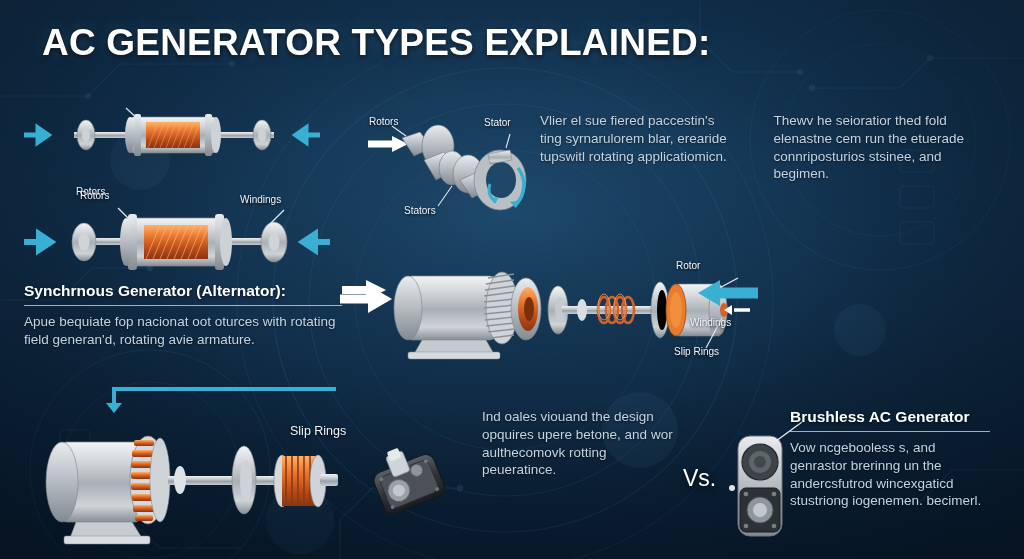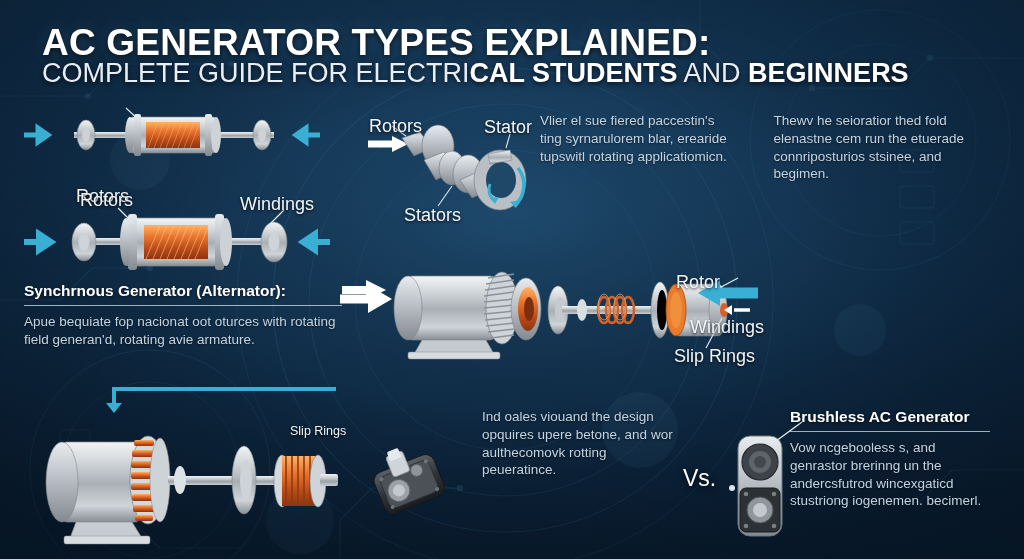--- a/index.html
+++ b/index.html
@@ -55,21 +55,21 @@
   .two-col { display: flex; gap: 35px; }
   .two-col .col { flex: 1; }
 
   .vs {
     position: absolute; left: 683px; top: 465px;
     font-size: 23px; font-weight: normal; color: #fff;
     text-shadow: 0 2px 6px rgba(0,0,0,.8);
   }
   
   .lbl {
-    position: absolute; font-size: 18px; color: #f0f6fb;
+    position: absolute; font-size: 10px; color: #f0f6fb;
     text-shadow: 0 1px 3px rgba(0,0,0,.85);
     white-space: nowrap;
   }
   
   .arrow { position: absolute; }
   svg { display:block; overflow: visible; }
   .machine { position: absolute; }
 </style>
 </head>
 <body>
@@ -168,21 +168,20 @@
     <g fill="#4f8ab5" fill-opacity=".10">
       <circle cx="140" cy="160" r="30"></circle>
         <circle cx="640" cy="430" r="38"></circle>
       <circle cx="860" cy="330" r="26"></circle>
         <circle cx="300" cy="520" r="34"></circle>
     </g>
   </svg>
   <div class="vignette"></div>
 
   <div class="title-main">AC GENERATOR TYPES EXPLAINED:</div>
-  <div class="title-sub"><span class="lite">COMPLETE GUIDE FOR ELECTRI</span><span class="bold">CAL STUDENTS</span><span class="lite"> AND </span><span class="bold">BEGINNERS</span></div>
 
   <svg class="machine" style="left:22px; top:104px;" width="300" height="62" viewBox="0 0 300 62">
 
     <path d="M2,31 L22,31 M16,24 L26,31 L16,38 Z" stroke="#3aafd4" stroke-width="5" fill="#3aafd4" stroke-linecap="butt"></path>
 
     <path d="M298,31 L278,31 M284,24 L274,31 L284,38 Z" stroke="#3aafd4" stroke-width="5" fill="#3aafd4"></path>
 
     <rect x="52" y="28" width="200" height="6" fill="url(#gShaft)"></rect>
 
     <g>
@@ -365,21 +364,21 @@
     <path d="M396,53 L388,58 L396,63 Z" fill="#ffffff"></path>
 
     <path d="M372,42 L402,26" stroke="#dfe9f1" stroke-width="1.2" fill="none"></path>
     <path d="M386,66 L370,96" stroke="#dfe9f1" stroke-width="1.2" fill="none"></path>
   </svg>
 
   <svg class="arrow" style="left:696px; top:278px;" width="62" height="30" viewBox="0 0 62 30">
     <path d="M62,15 L22,15" stroke="#3aafd4" stroke-width="11"></path>
     <path d="M24,2 L2,15 L24,28 Z" fill="#3aafd4"></path>
   </svg>
-  <div class="lbl" style="left:676px; top:272px;">Rotor</div>
+  <div class="lbl" style="left:676px; top:260px;">Rotor</div>
   <div class="lbl" style="left:690px; top:317px;">Windings</div>
   <div class="lbl" style="left:674px; top:346px;">Slip Rings</div>
 
 
   <div class="block" style="left:24px; top:282px; width:318px;">
     <div class="head">Synchrnous Generator (Alternator):</div>
     <div class="body">Apue bequiate fop nacionat oot oturces with rotating field generan'd, rotating avie armature.</div>
   </div>
 
   <svg class="arrow" style="left:338px; top:282px;" width="56" height="34" viewBox="0 0 56 34">

